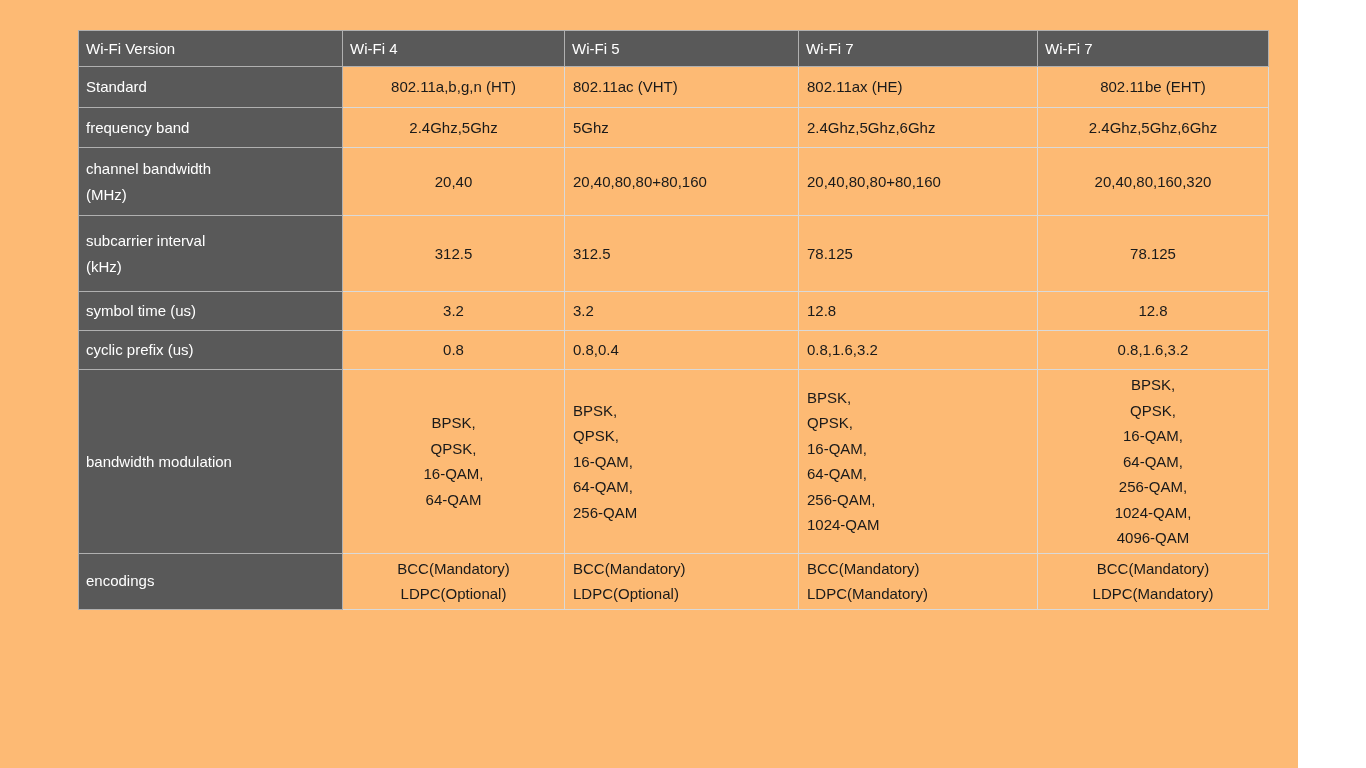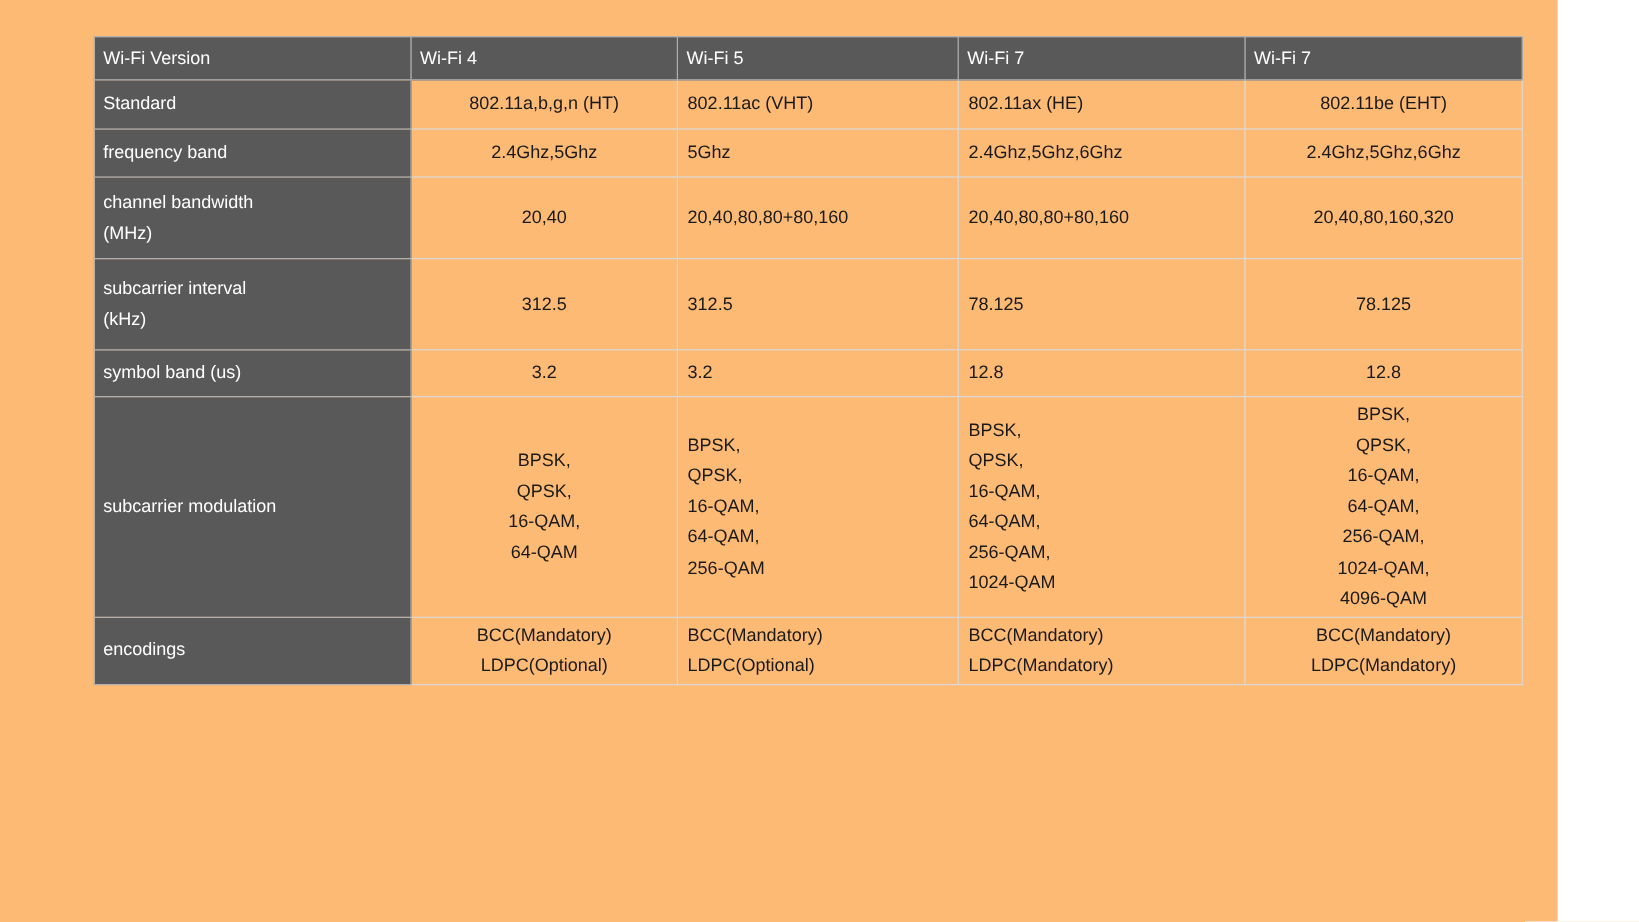--- a/index.html
+++ b/index.html
@@ -104,28 +104,35 @@
       </tr>
       <tr>
         <th class="dark">subcarrier interval
 (kHz)</th>
         <td class="c-center">312.5</td>
         <td class="c-left">312.5</td>
         <td class="c-left">78.125</td>
         <td class="c-center">78.125</td>
       </tr>
       <tr>
-        <th class="dark">symbol band (us)</th>
+        <th class="dark">symbol time (us)</th>
         <td class="c-center">3.2</td>
         <td class="c-left">3.2</td>
         <td class="c-left">12.8</td>
         <td class="c-center">12.8</td>
       </tr>
       <tr>
-        <th class="dark">subcarrier modulation</th>
+        <th class="dark">cyclic prefix (us)</th>
+        <td class="c-center">0.8</td>
+        <td class="c-left">0.8,0.4</td>
+        <td class="c-left">0.8,1.6,3.2</td>
+        <td class="c-center">0.8,1.6,3.2</td>
+      </tr>
+      <tr>
+        <th class="dark">bandwidth modulation</th>
         <td class="c-center">BPSK,
 QPSK,
 16-QAM,
 64-QAM</td>
         <td class="c-left">BPSK,
 QPSK,
 16-QAM,
 64-QAM,
 256-QAM</td>
         <td class="c-left">BPSK,

